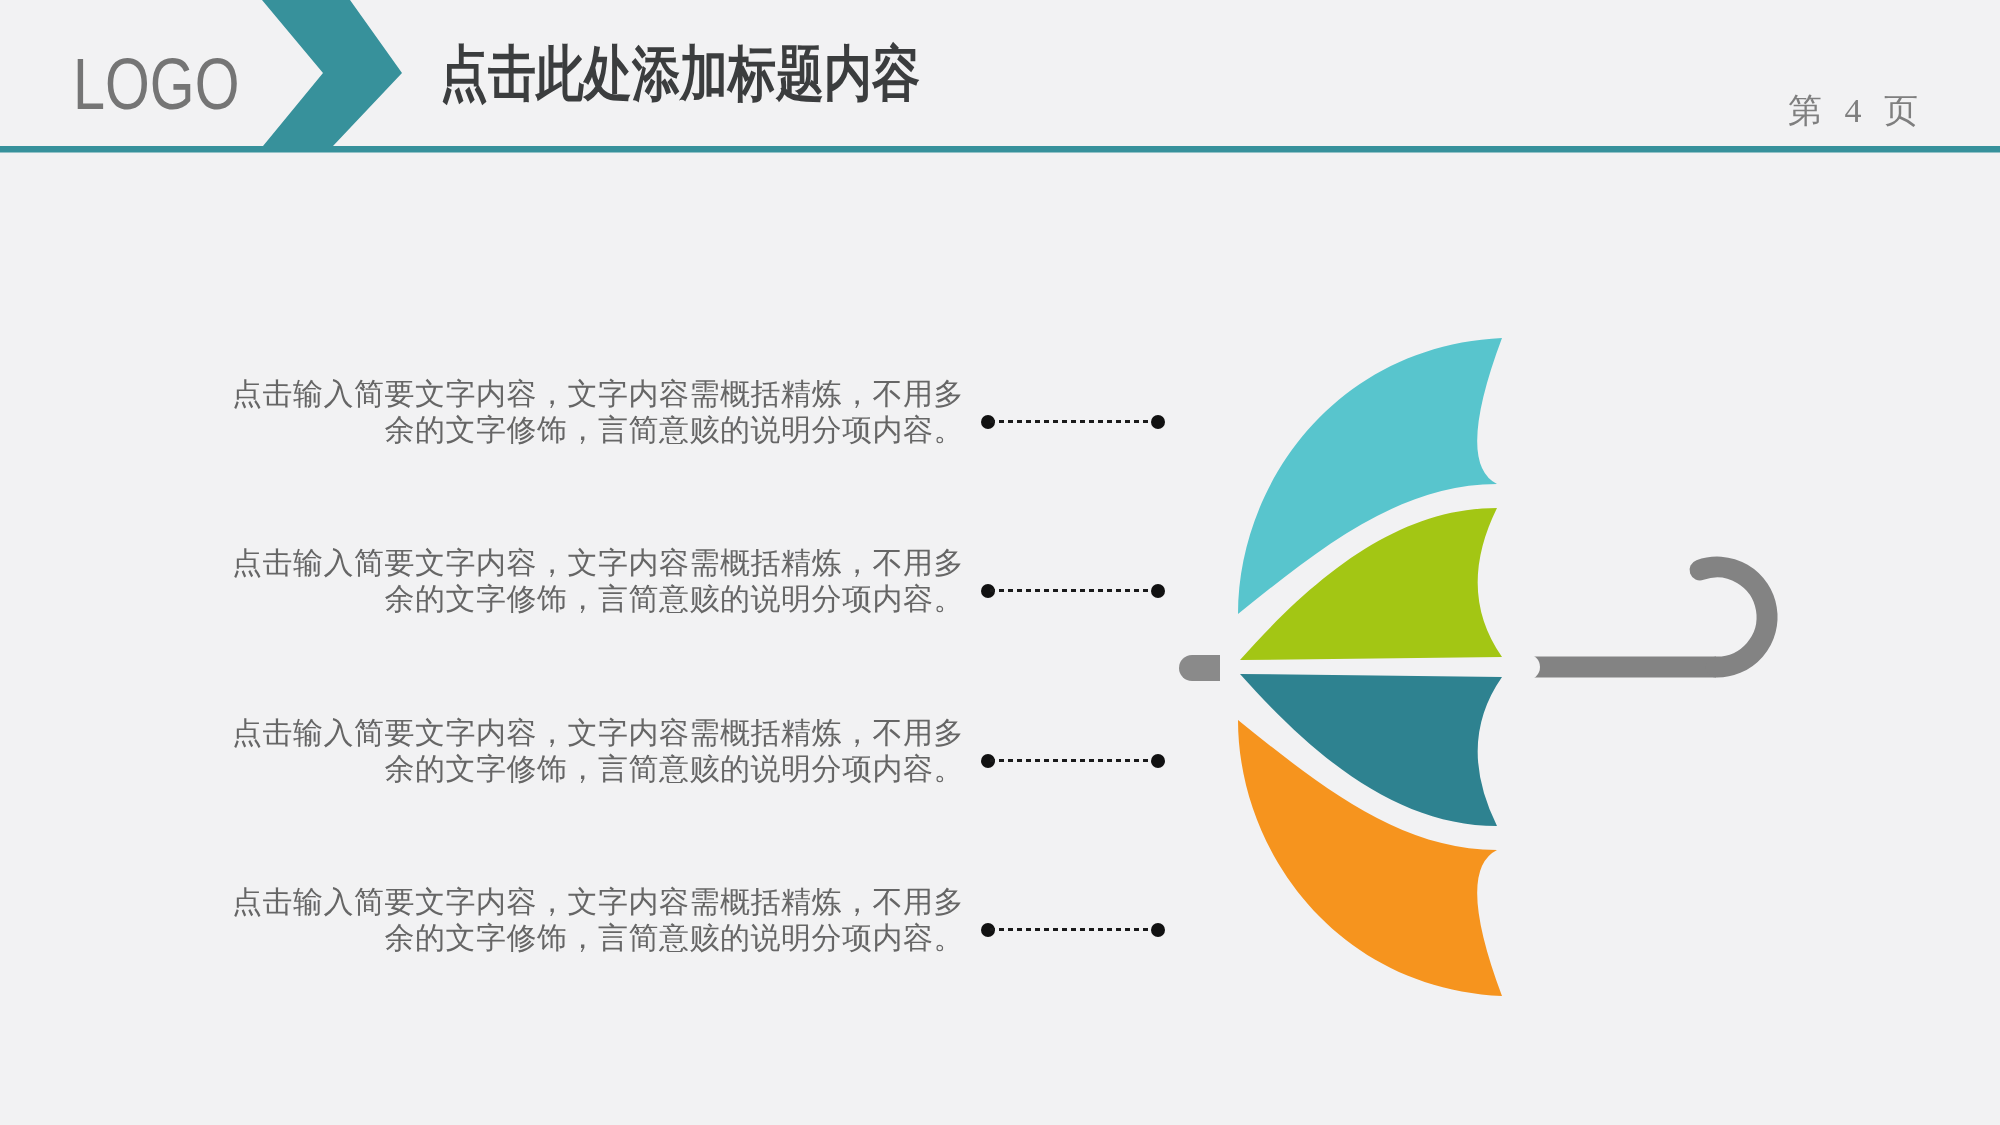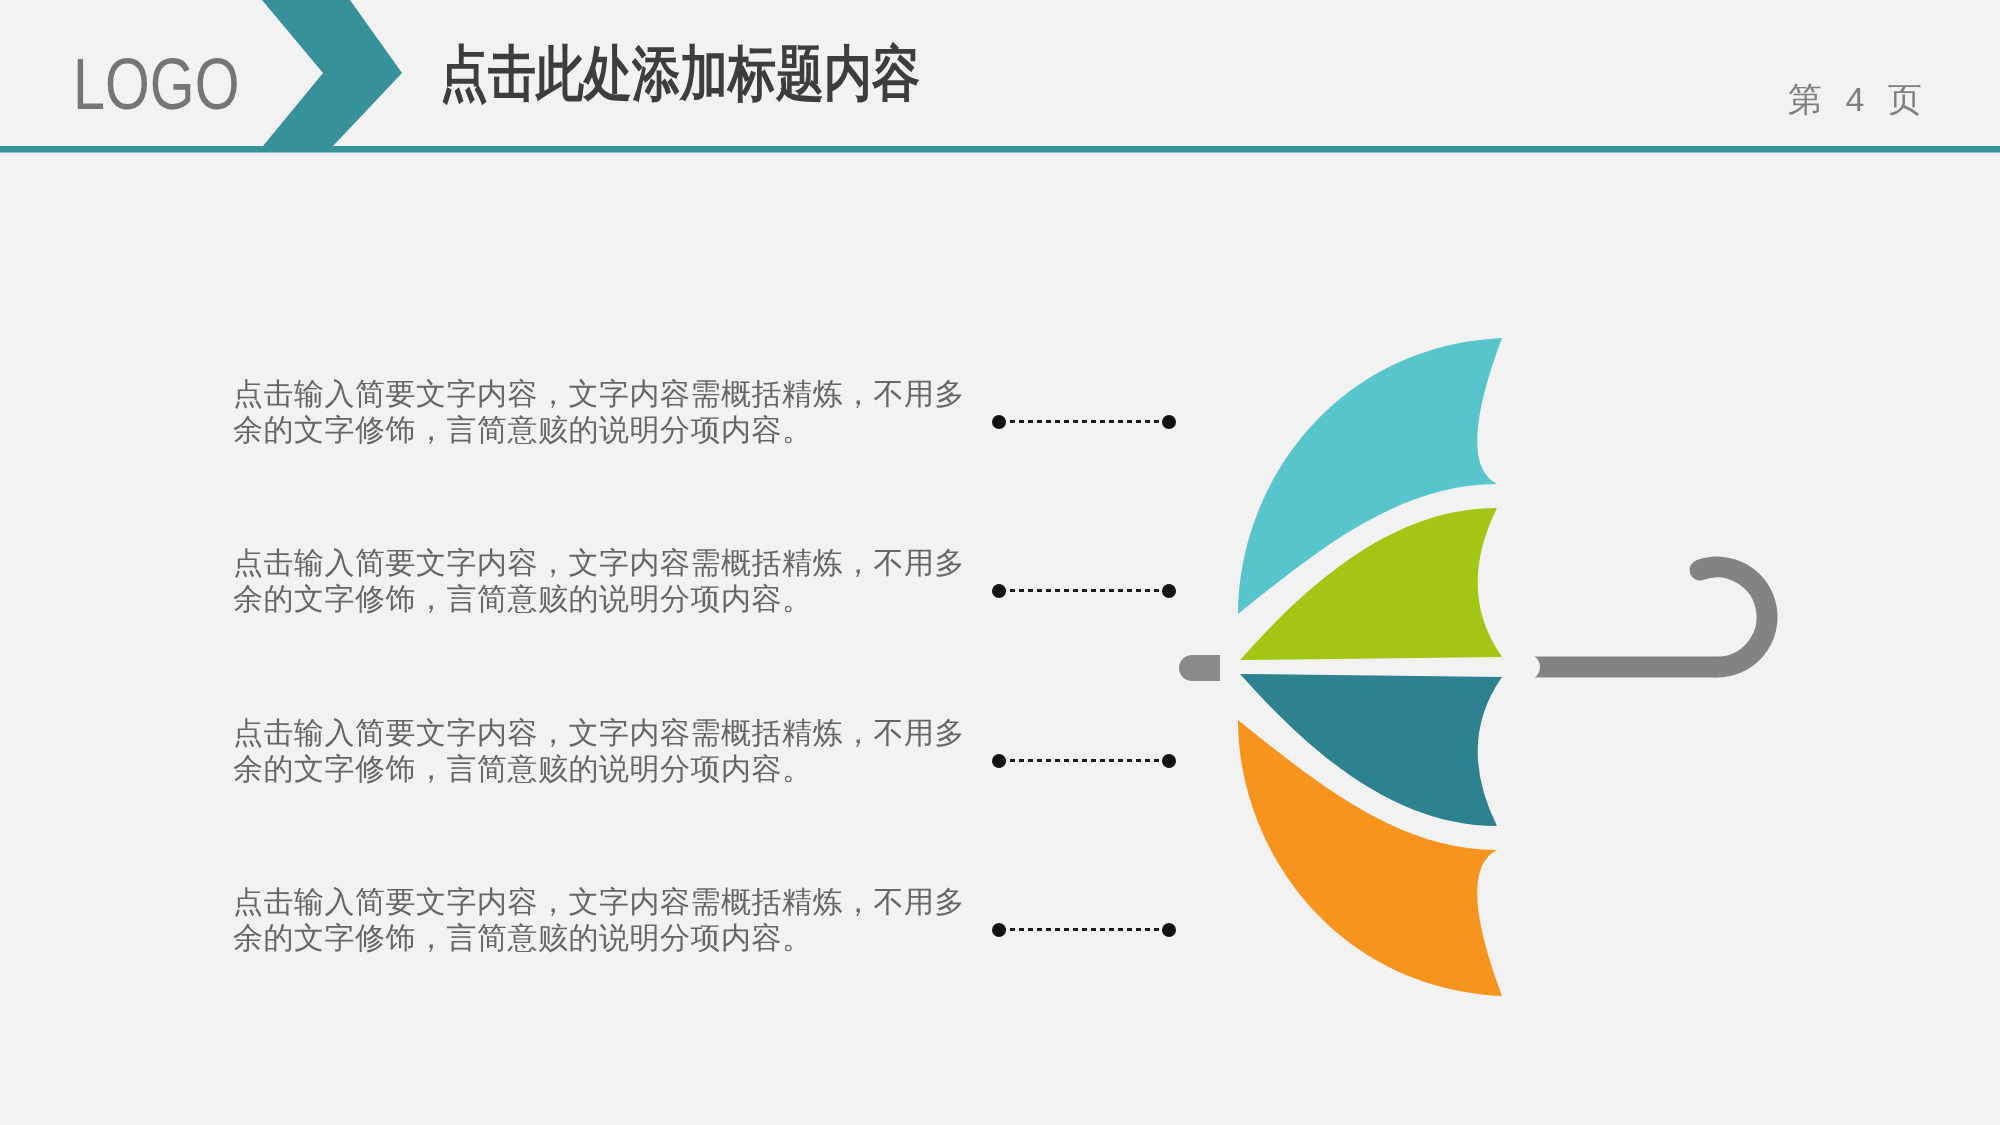--- a/index.html
+++ b/index.html
@@ -19,27 +19,27 @@
     white-space:nowrap;
   }
   .header-deco{position:absolute;left:0;top:0;width:2000px;height:160px;}
   .title{
     position:absolute;left:440px;top:44px;
     font-size:60px;line-height:1;font-weight:bold;color:#3b3d3e;
     transform:scaleX(0.8);transform-origin:left top;
     white-space:nowrap;
   }
   .page-label{
-    position:absolute;left:1788px;top:82px;
+    position:absolute;left:1788px;top:94px;
     font-size:34px;line-height:1;color:#7f7f7f;
-    letter-spacing:7px;white-space:nowrap;
+    letter-spacing:7px;white-space:nowrap;font-family:Liberation Serif, serif;
   }
 
   
-  .row{position:absolute;left:233px;width:1000px;height:100px;}
+  .row{position:absolute;left:222px;width:1000px;height:100px;text-align:right;}
   .row .text{
     width:742px;font-size:30px;line-height:36px;color:#666666;
     letter-spacing:0.5px;
   }
   .leader{position:absolute;left:759px;top:39px;width:184px;height:14px;}
   .leader .dot{
     position:absolute;top:0;width:14px;height:14px;border-radius:50%;
     background:#111111;
   }
   .leader .dot.left{left:0;}

